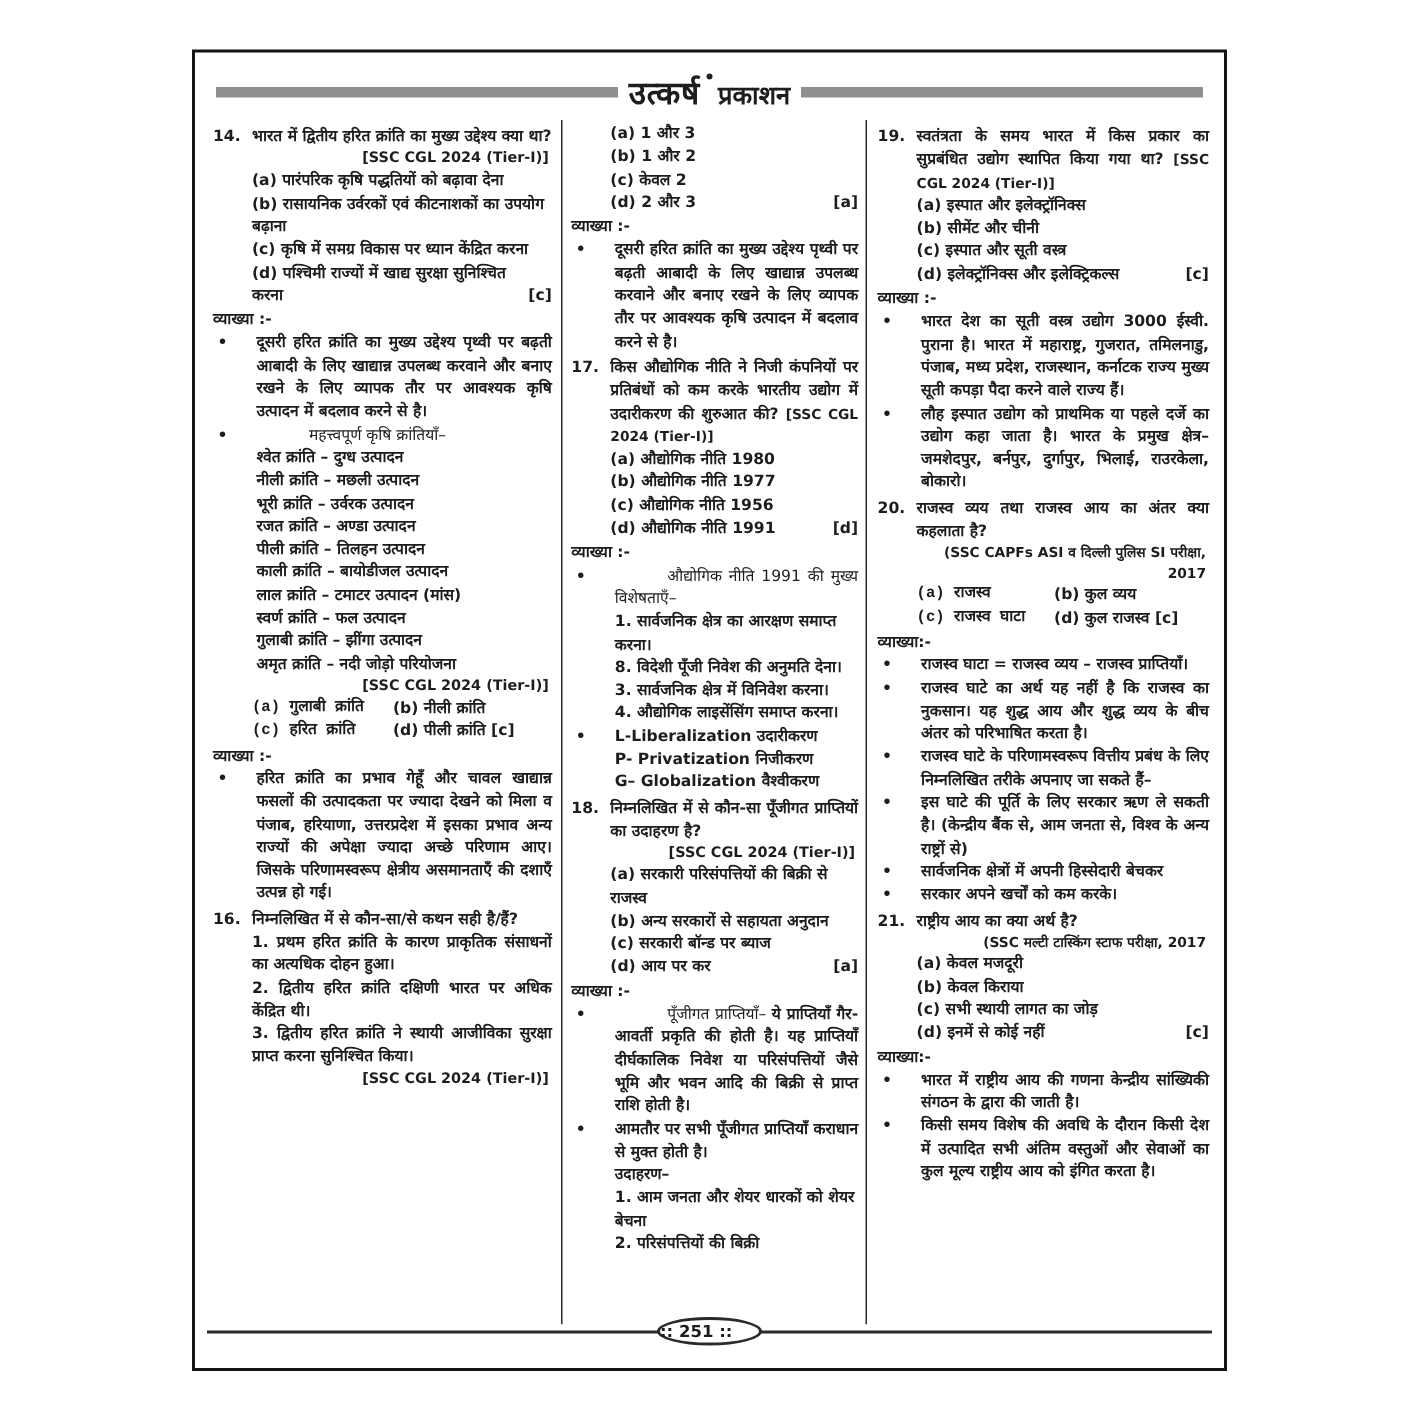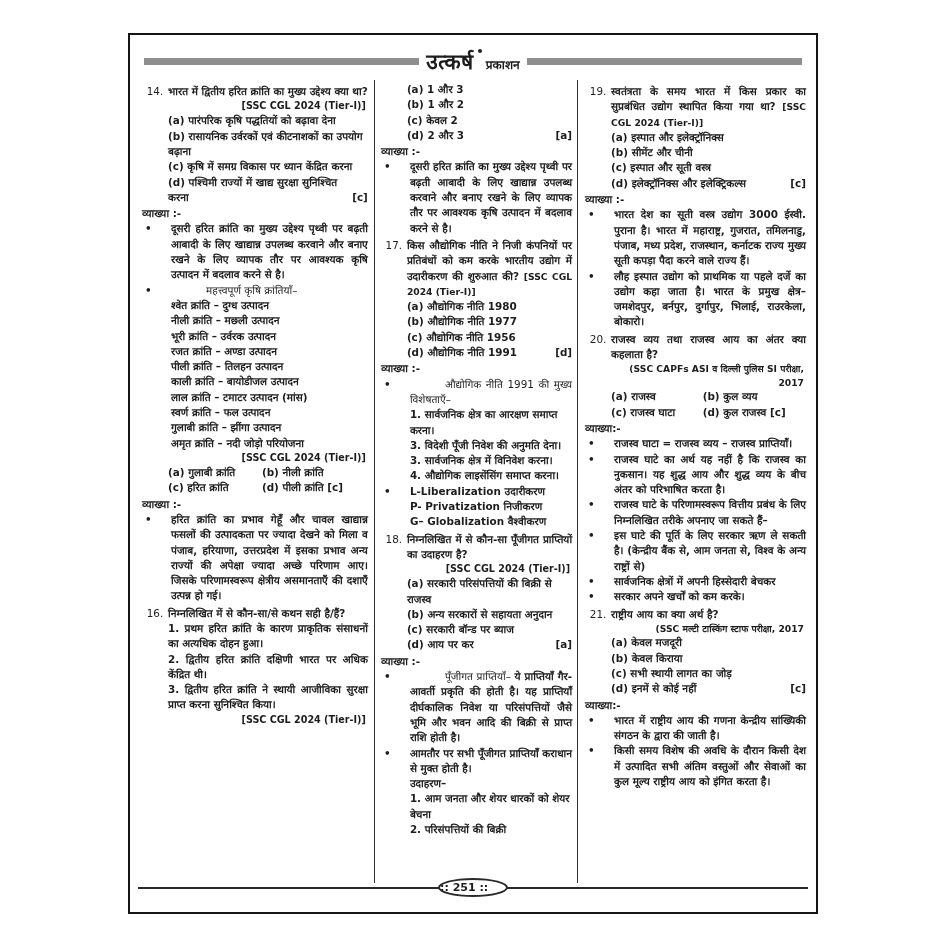--- a/index.html
+++ b/index.html
@@ -9,38 +9,38 @@
   }
   .frame{
     position:absolute;left:128px;top:33px;width:690px;height:881px;
     border:2px solid #151515;background:#fff;box-sizing:border-box;overflow:hidden;
   }
   .hdr{display:flex;align-items:center;gap:7px;padding:12px 14px 2px 14px;}
   .hbar{flex:1;height:7px;background:#8f8f8f;}
   .brand{display:flex;align-items:baseline;gap:4px;white-space:nowrap;font-weight:700;}
   .brand-main{font-size:21px;letter-spacing:.5px;}
   .brand-mark{width:4px;height:4px;border-radius:50%;background:#222;align-self:flex-start;margin-top:2px;}
-  .brand-sub{font-size:12px;}
+  .brand-sub{font-size:17px;}
   .cols{display:flex;height:806px;overflow:hidden;padding:3px 8px 0 10px;box-sizing:border-box;}
   .col{box-sizing:border-box;font-size:10.4px;line-height:1.47;font-weight:600;overflow:hidden;}
   .col-1{width:236px;padding:2px 6px 0 2px;}
   .col-2{width:206px;border-left:1.5px solid #2f2f2f;border-right:1.5px solid #2f2f2f;padding:2px 5px 0 6px;}
   .col-3{width:232px;padding:2px 2px 0 7px;}
   .q{display:flex;margin-top:2px;}
-  .qnum{width:26px;flex:none;font-weight:400;text-align:center;}
+  .qnum{width:26px;flex:none;font-weight:700;}
   .qbody{flex:1;font-weight:700;text-align:justify;}
   .qsub{font-weight:700;text-align:justify;}
   .srcInline{font-size:9.2px;font-weight:700;}
   .src{font-weight:700;font-size:9.6px;text-align:right;padding-right:2px;}
   .src.left{text-align:right;padding-left:26px;font-size:9.2px;}
   .opt{display:flex;padding-left:26px;}
   .opt .otext{flex:1;}
   .opt .ans{flex:none;align-self:flex-end;font-weight:700;padding-left:4px;}
   .opt2{display:flex;padding-left:26px;}
-  .opt2 .o2a{width:47%;}
+  .opt2 .o2a{width:47%;font-family:Liberation Mono, monospace;}
   .opt2 .o2b{width:53%;}
   .ans{font-weight:700;}
   .vy{font-weight:700;margin-top:1px;}
   .bul{display:flex;}
   .dot{width:26px;flex:none;padding-left:3px;font-weight:700;}
   .bbody{flex:1;text-align:justify;}
   .lead{font-weight:400;padding-left:35px;}
   .subline{text-align:left;}
   .footer{position:absolute;left:8px;right:8px;bottom:14px;height:20px;}
   .frule{position:absolute;top:9px;left:0;right:0;border-top:2px solid #2a2a2a;}
@@ -145,21 +145,21 @@
         <div class="opt">
           <span class="otext">(c) औद्योगिक नीति 1956</span>
         </div>
         <div class="opt">
           <span class="otext">(d) औद्योगिक नीति 1991</span>
           <span class="ans">[d]</span>
         </div>
         <div class="vy">व्याख्या :-</div>
         <div class="bul">
           <span class="dot">•</span>
-          <div class="bbody"><span class="lead">औद्योगिक नीति 1991 की मुख्य विशेषताएँ–</span><div class="subline">1. सार्वजनिक क्षेत्र का आरक्षण समाप्त करना।</div><div class="subline">3. विदेशी पूँजी निवेश की अनुमति देना।</div><div class="subline">3. सार्वजनिक क्षेत्र में विनिवेश करना।</div><div class="subline">4. औद्योगिक लाइसेंसिंग समाप्त करना।</div></div>
+          <div class="bbody"><span class="lead">औद्योगिक नीति 1991 की मुख्य विशेषताएँ–</span><div class="subline">1. सार्वजनिक क्षेत्र का आरक्षण समाप्त करना।</div><div class="subline">8. विदेशी पूँजी निवेश की अनुमति देना।</div><div class="subline">3. सार्वजनिक क्षेत्र में विनिवेश करना।</div><div class="subline">4. औद्योगिक लाइसेंसिंग समाप्त करना।</div></div>
         </div>
         <div class="bul">
           <span class="dot">•</span>
           <div class="bbody"><div class="subline">L-Liberalization उदारीकरण</div><div class="subline">P- Privatization निजीकरण</div><div class="subline">G– Globalization वैश्वीकरण</div></div>
         </div>
         <div class="q">
           <span class="qnum">18.</span>
           <div class="qbody">निम्नलिखित में से कौन-सा पूँजीगत प्राप्तियों का उदाहरण है?</div>
         </div>
         <div class="src">[SSC CGL 2024 (Tier-I)]</div>

